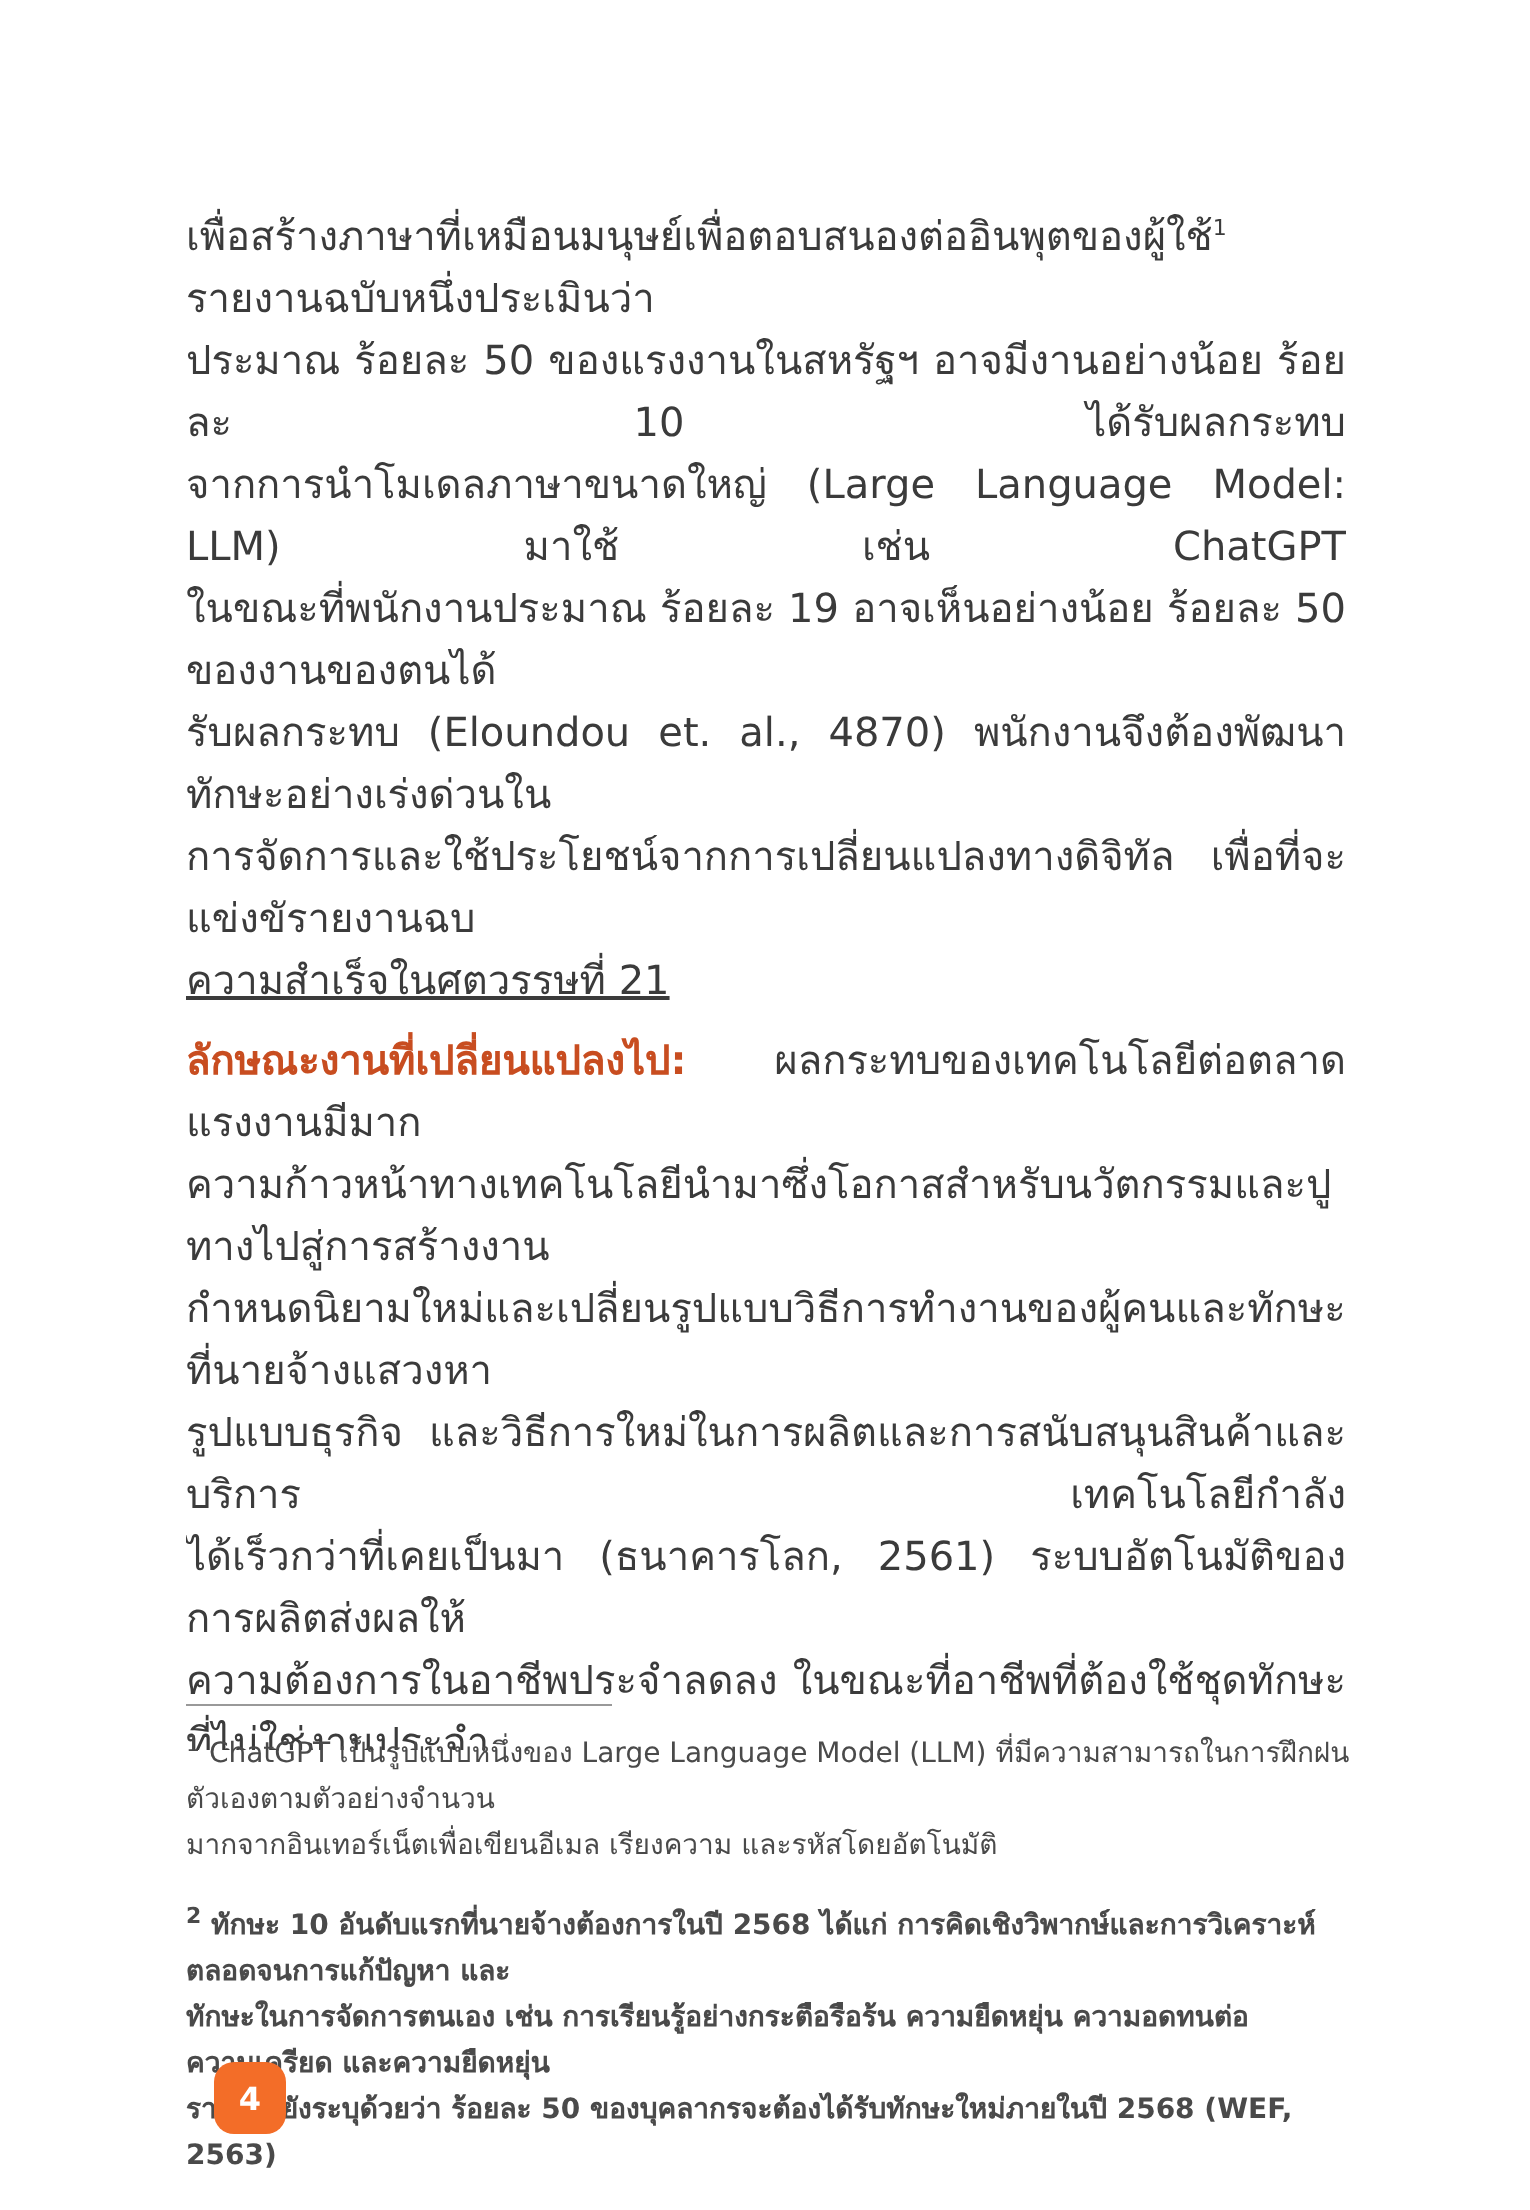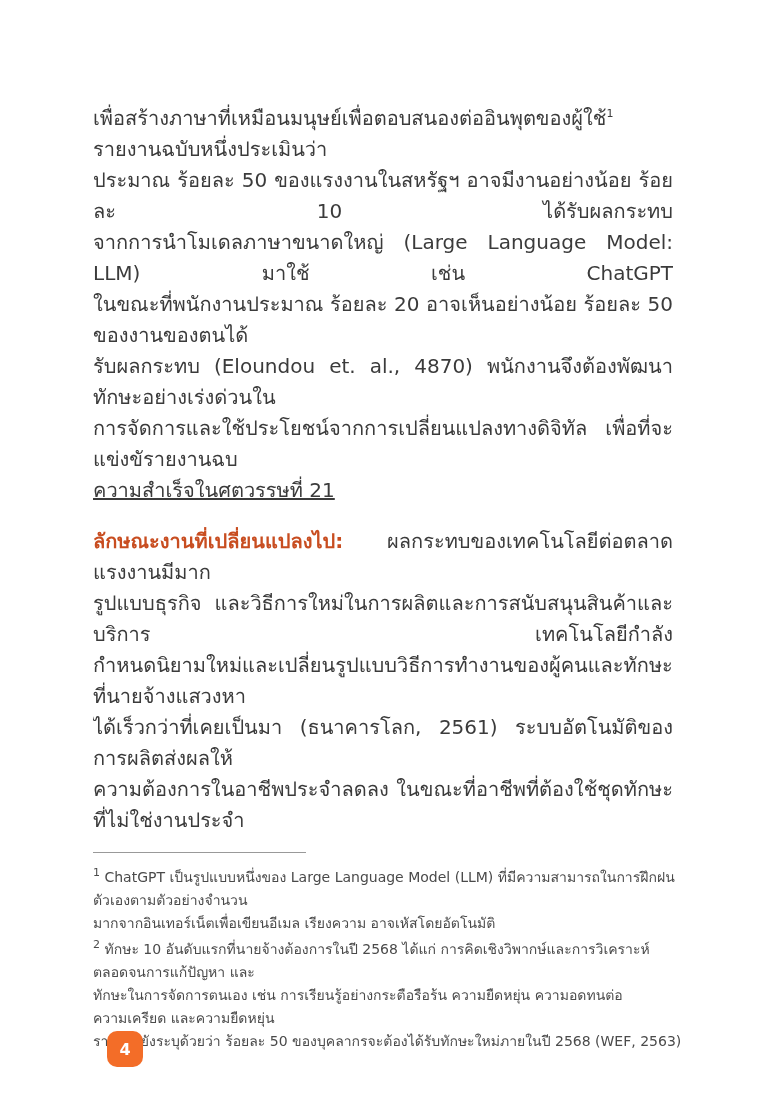--- a/index.html
+++ b/index.html
@@ -13,67 +13,68 @@
   html,body{margin:0;padding:0;}
   body{
     width:765px;height:1105px;background:var(--page-bg);
     font-family:"DejaVu Sans","Liberation Sans",sans-serif;
   }
   .page{position:relative;width:765px;height:1105px;background:var(--page-bg);overflow:hidden;padding-left:40px;}
   .content{
     position:absolute;left:93px;top:103px;width:580px;height:772px;overflow:hidden;
     color:var(--body-color);font-size:20px;line-height:31px;
   }
-  .paragraph + .paragraph{margin-top:20px;}
+  .paragraph + .paragraph{margin-top:9px;}
   .line{text-align:justify;text-align-last:justify;}
   .line.last{text-align-last:left;text-decoration:underline;}
   .heading{color:var(--heading-color);font-weight:bold;}
   sup{font-size:11px;line-height:0;vertical-align:super;}
   .footnote-block{
     position:absolute;left:93px;top:852px;width:592px;
     color:var(--footnote-color);font-size:14px;line-height:23px;
   }
   .fn-sep{width:213px;border-top:1.5px solid var(--separator-color);margin-bottom:13px;}
-  .footnote + .footnote{margin-top:3px;}
+  .footnote + .footnote{margin-top:17px;font-weight:bold;}
   .page-badge{
     position:absolute;left:107px;top:1031px;width:36px;height:36px;
     background:var(--badge-color);border-radius:10px;
     display:flex;align-items:center;justify-content:center;
     color:#FFFFFF;font-size:16px;font-weight:bold;
   }
 </style>
 </head>
 <body>
 
 <div class="page">
   <main class="content">
       <div class="paragraph">
         <div class="line"><span>เพื่อสร้างภาษาที่เหมือนมนุษย์เพื่อตอบสนองต่ออินพุตของผู้ใช้</span><sup>1</sup><span> รายงานฉบับหนึ่งประเมินว่า</span></div>
         <div class="line"><span>ประมาณ ร้อยละ 50 ของแรงงานในสหรัฐฯ อาจมีงานอย่างน้อย ร้อยละ 10 ได้รับผลกระทบ</span></div>
         <div class="line"><span>จากการนำโมเดลภาษาขนาดใหญ่ (Large Language Model: LLM) มาใช้ เช่น ChatGPT</span></div>
-        <div class="line"><span>ในขณะที่พนักงานประมาณ ร้อยละ 20 อาจเห็นอย่างน้อย ร้อยละ 50 ของงานของตนได้</span></div>
+        <div class="line"><span>ในขณะที่พนักงานประมาณ ร้อยละ 19 อาจเห็นอย่างน้อย ร้อยละ 50 ของงานของตนได้</span></div>
         <div class="line"><span>รับผลกระทบ (Eloundou et. al., 4870) พนักงานจึงต้องพัฒนาทักษะอย่างเร่งด่วนใน</span></div>
         <div class="line"><span>การจัดการและใช้ประโยชน์จากการเปลี่ยนแปลงทางดิจิทัล เพื่อที่จะแข่งขัรายงานฉบ</span></div>
         <div class="line last"><span>ความสำเร็จในศตวรรษที่ 21</span></div>
       </div>
       <div class="paragraph">
         <div class="line"><span class="heading">ลักษณะงานที่เปลี่ยนแปลงไป:</span><span> ผลกระทบของเทคโนโลยีต่อตลาดแรงงานมีมาก</span></div>
+        <div class="line"><span>ความก้าวหน้าทางเทคโนโลยีนำมาซึ่งโอกาสสำหรับนวัตกรรมและปูทางไปสู่การสร้างงาน</span></div>
+        <div class="line"><span>กำหนดนิยามใหม่และเปลี่ยนรูปแบบวิธีการทำงานของผู้คนและทักษะที่นายจ้างแสวงหา</span></div>
         <div class="line"><span>รูปแบบธุรกิจ และวิธีการใหม่ในการผลิตและการสนับสนุนสินค้าและบริการ เทคโนโลยีกำลัง</span></div>
-        <div class="line"><span>กำหนดนิยามใหม่และเปลี่ยนรูปแบบวิธีการทำงานของผู้คนและทักษะที่นายจ้างแสวงหา</span></div>
         <div class="line"><span>ได้เร็วกว่าที่เคยเป็นมา (ธนาคารโลก, 2561) ระบบอัตโนมัติของการผลิตส่งผลให้</span></div>
         <div class="line"><span>ความต้องการในอาชีพประจำลดลง ในขณะที่อาชีพที่ต้องใช้ชุดทักษะที่ไม่ใช่งานประจำ</span></div>
       </div>
     </main>
 
   <div class="footnote-block">
     <div class="fn-sep"></div>
     <div>
         <div class="footnote">
           <div class="fn-line"><sup>1</sup> ChatGPT เป็นรูปแบบหนึ่งของ Large Language Model (LLM) ที่มีความสามารถในการฝึกฝนตัวเองตามตัวอย่างจำนวน</div>
-          <div class="fn-line">มากจากอินเทอร์เน็ตเพื่อเขียนอีเมล เรียงความ อาจเหัสโดยอัตโนมัติ</div>
+          <div class="fn-line">มากจากอินเทอร์เน็ตเพื่อเขียนอีเมล เรียงความ และรหัสโดยอัตโนมัติ</div>
         </div>
         <div class="footnote">
           <div class="fn-line"><sup>2</sup> ทักษะ 10 อันดับแรกที่นายจ้างต้องการในปี 2568 ได้แก่ การคิดเชิงวิพากษ์และการวิเคราะห์ ตลอดจนการแก้ปัญหา และ</div>
           <div class="fn-line">ทักษะในการจัดการตนเอง เช่น การเรียนรู้อย่างกระตือรือร้น ความยืดหยุ่น ความอดทนต่อความเครียด และความยืดหยุ่น</div>
           <div class="fn-line">รายงานยังระบุด้วยว่า ร้อยละ 50 ของบุคลากรจะต้องได้รับทักษะใหม่ภายในปี 2568 (WEF, 2563)</div>
         </div>
       </div>
   </div>
 
   <div class="page-badge">

